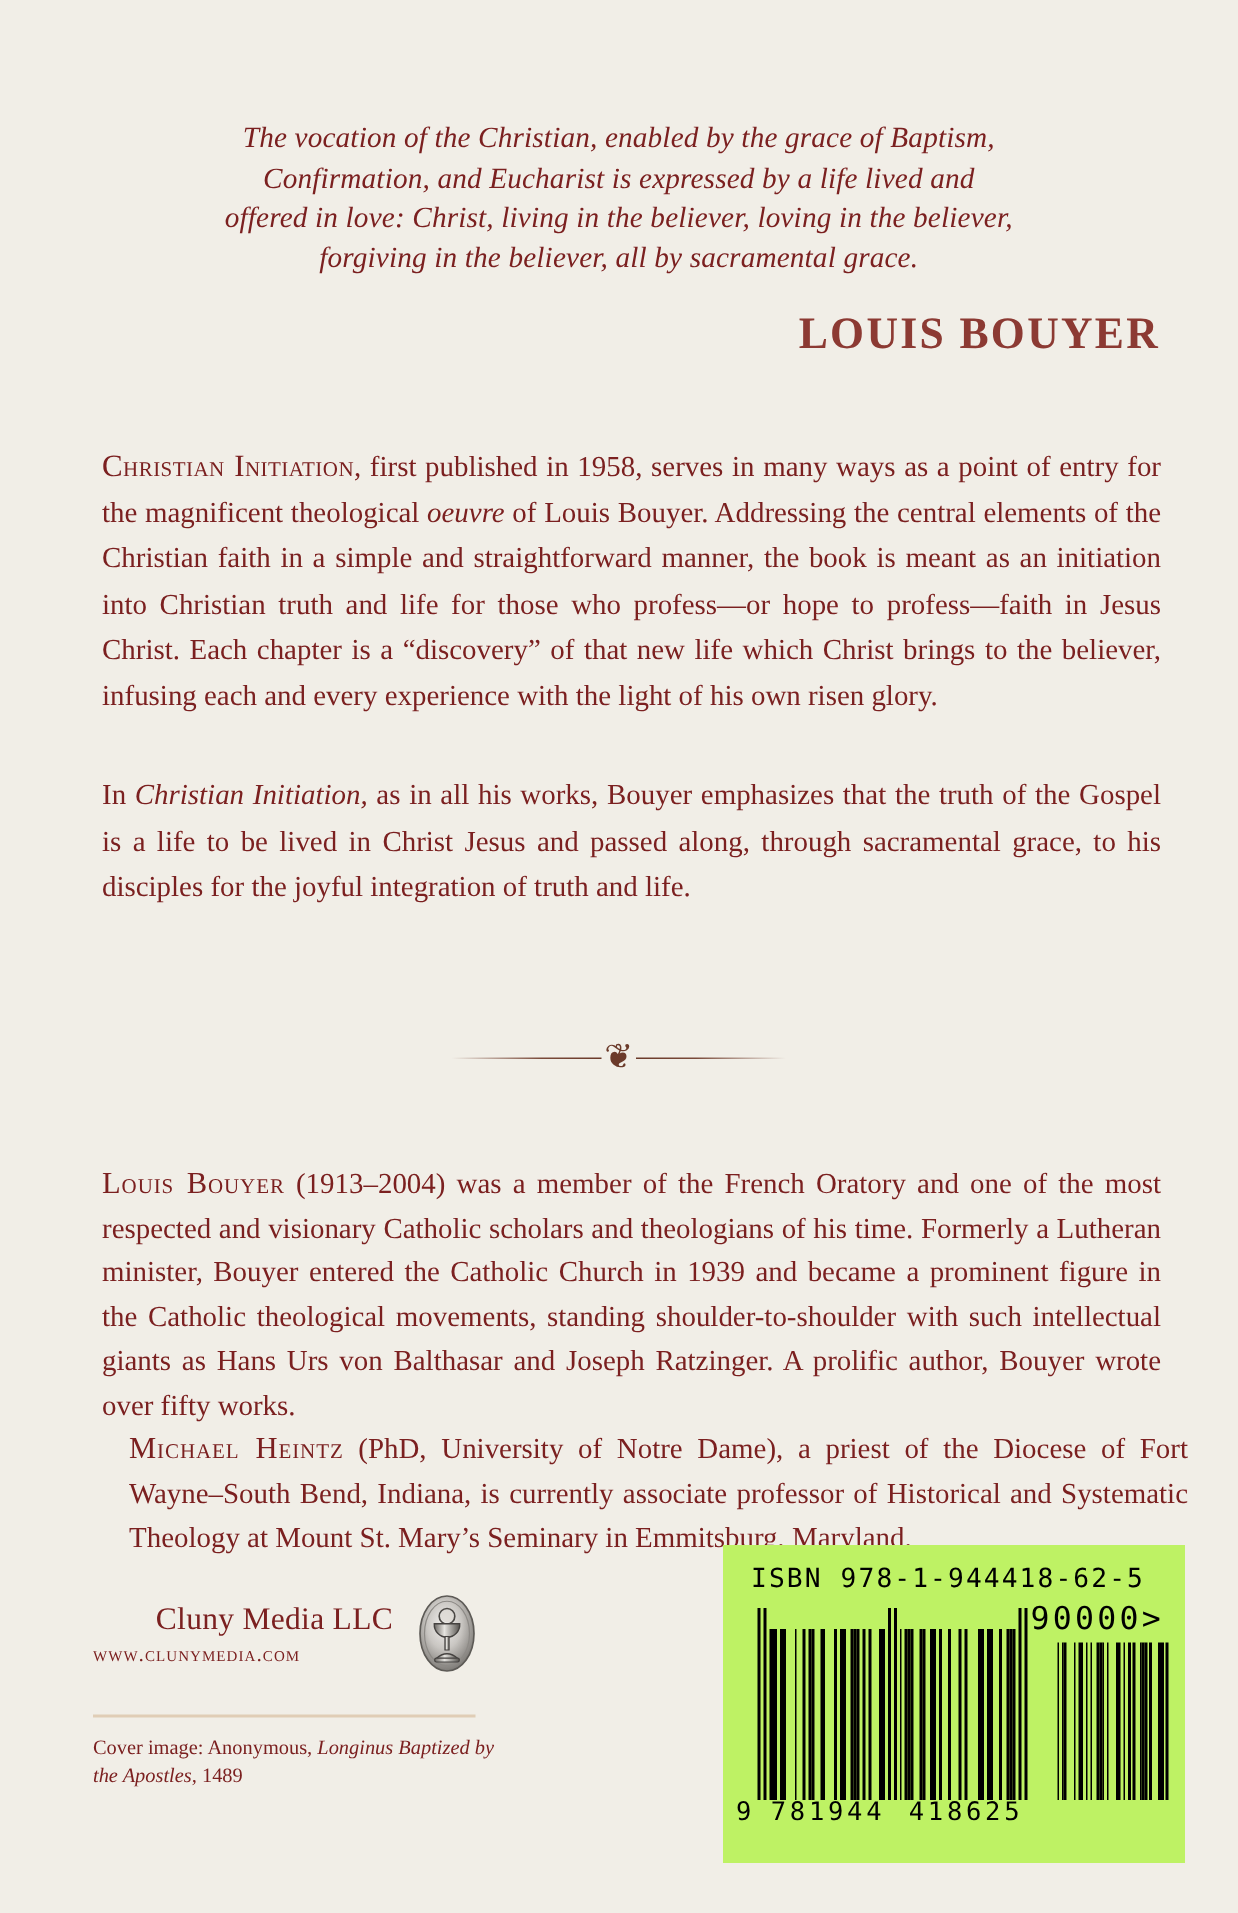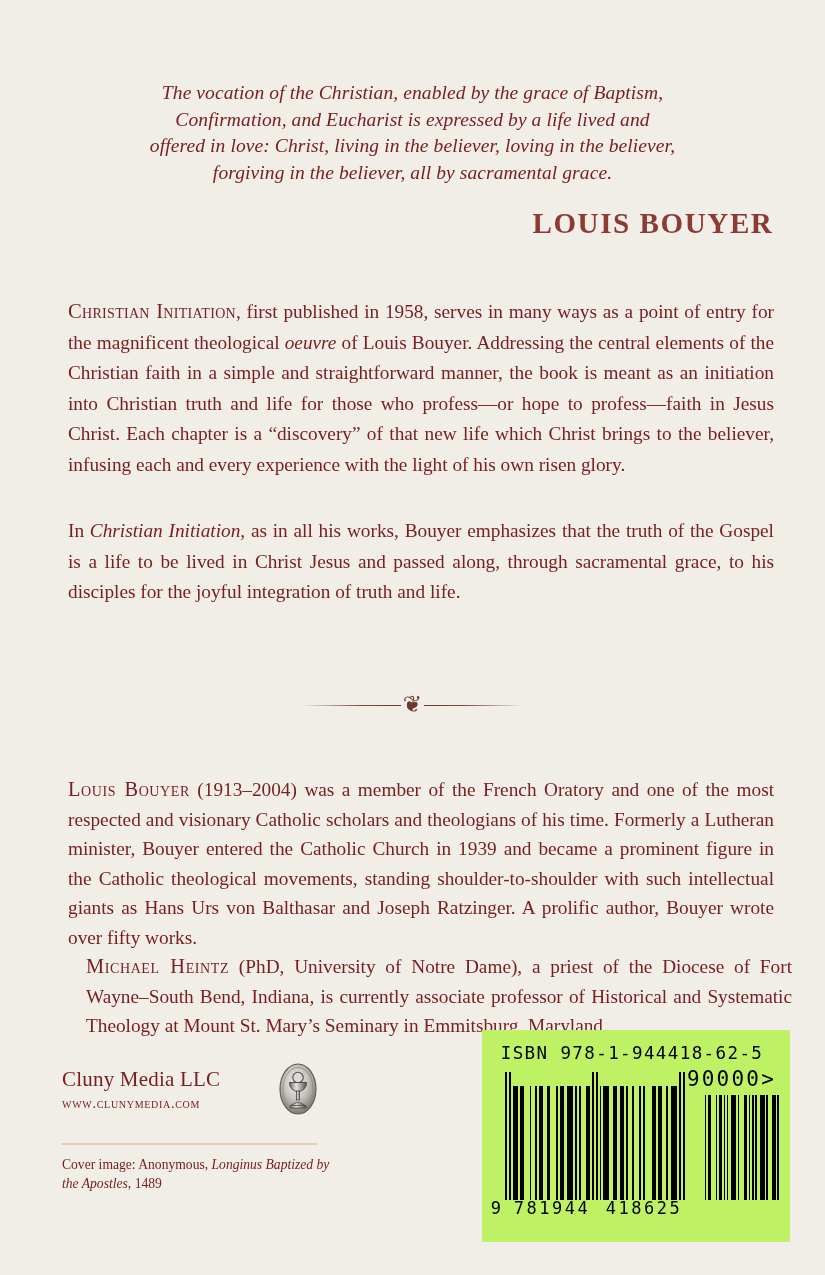--- a/index.html
+++ b/index.html
@@ -136,20 +136,21 @@
   .pub-row {
     display: flex;
     align-items: center;
   }
   .pub-names { width: 200px; }
   .pub-name {
     font-size: 21px;
     line-height: 26px;
     color: #7B2020;
     letter-spacing: 0.2px;
+    text-align: right;
   }
   .pub-url {
     font-size: 14.4px;
     font-variant: small-caps;
     letter-spacing: 0.7px;
     color: #7B2020;
     line-height: 20px;
     margin-top: 1px;
   }
   .pub-logo {

